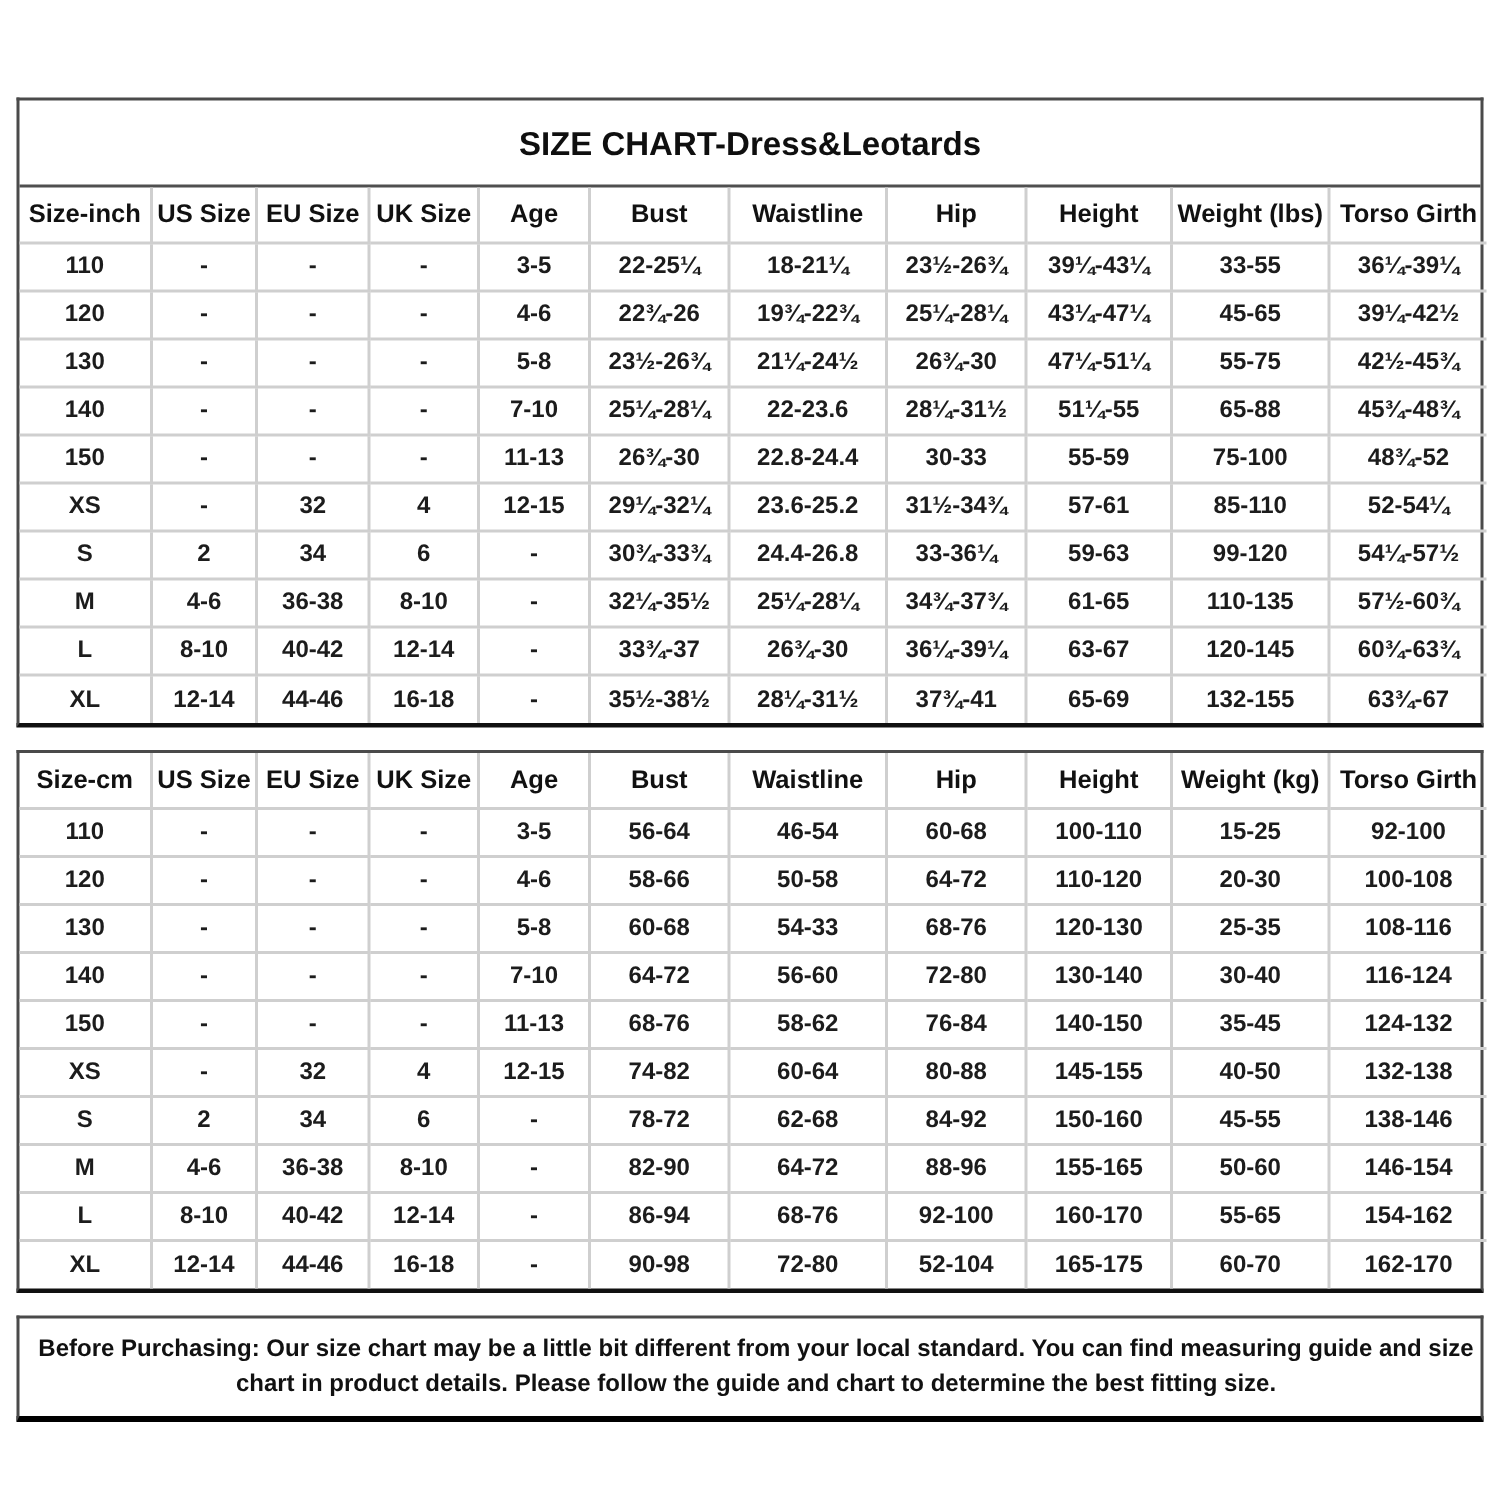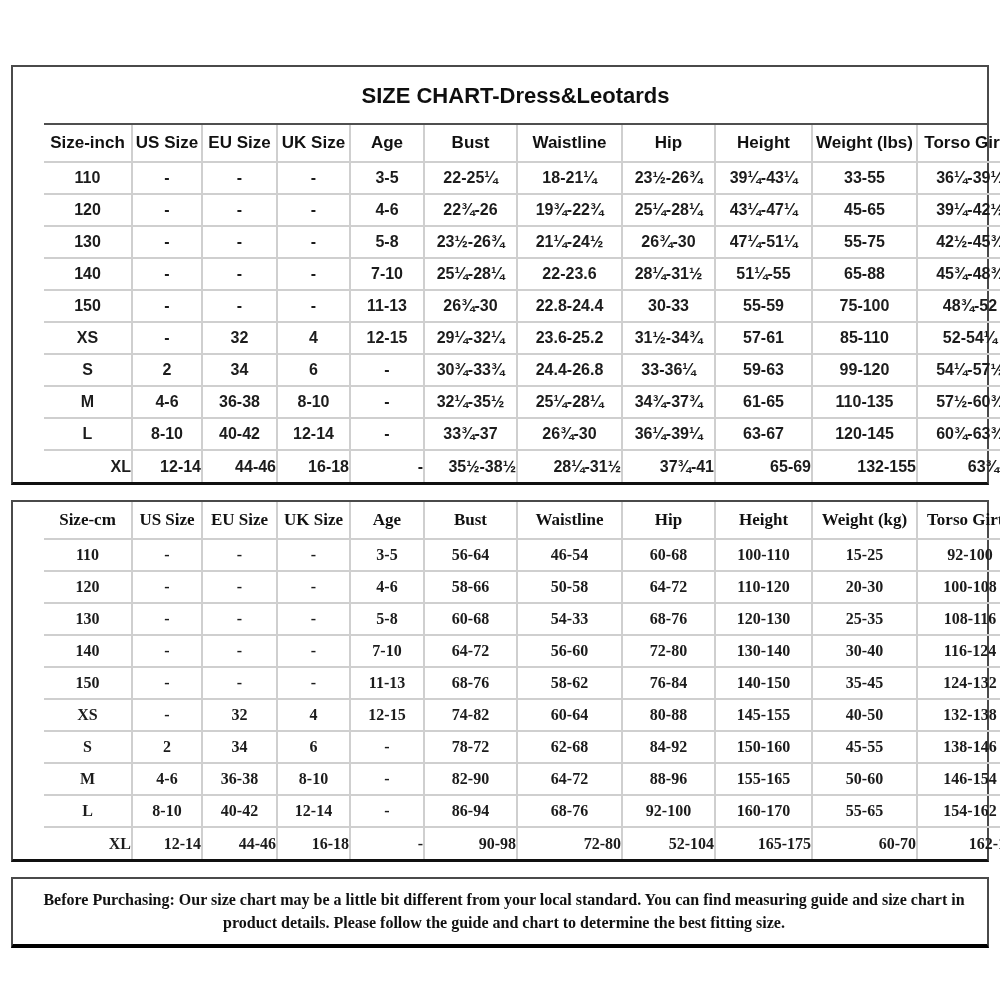--- a/index.html
+++ b/index.html
@@ -12,23 +12,22 @@
     overflow: hidden;
   }
   .page {
     width: 978px;
     margin: 65px auto 0 auto;
   }
   .box {
     border: 2px solid #4a4a4a;
     border-bottom: 3px solid #101010;
     background: #fff;
-    padding-left: 31px;
-  }
-  .box + .box { margin-top: 15px; font-family: Liberation Serif, serif; }
+  }
+  .box + .box { margin-top: 15px; }
   .title {
     height: 58px;
     line-height: 58px;
     text-align: center;
     font-size: 22px;
     font-weight: bold;
     letter-spacing: 0px;
     border-bottom: 2px solid #4f4f4f;
     color: #0f0f0f;
   }
@@ -52,21 +51,21 @@
   }
   table.chart td {
     height: 32px;
     font-size: 16px;
     color: #1c1c1c;
   }
   
   table.chart tr > *:first-child { border-left: none; }
   table.chart tr > *:last-child { border-right: none; }
   table.chart thead tr > * { border-top: none; }
-  table.chart tbody tr:last-child > * { border-bottom: none; text-align: right; }
+  table.chart tbody tr:last-child > * { border-bottom: none; }
   .note-box {
     margin-top: 7px;
     border-bottom: 4px solid #000;
     padding: 9px 2px 10px 10px;
   }
   .note {
     text-align: center;
     font-size: 16px;
     font-weight: bold;
     line-height: 1.45;

